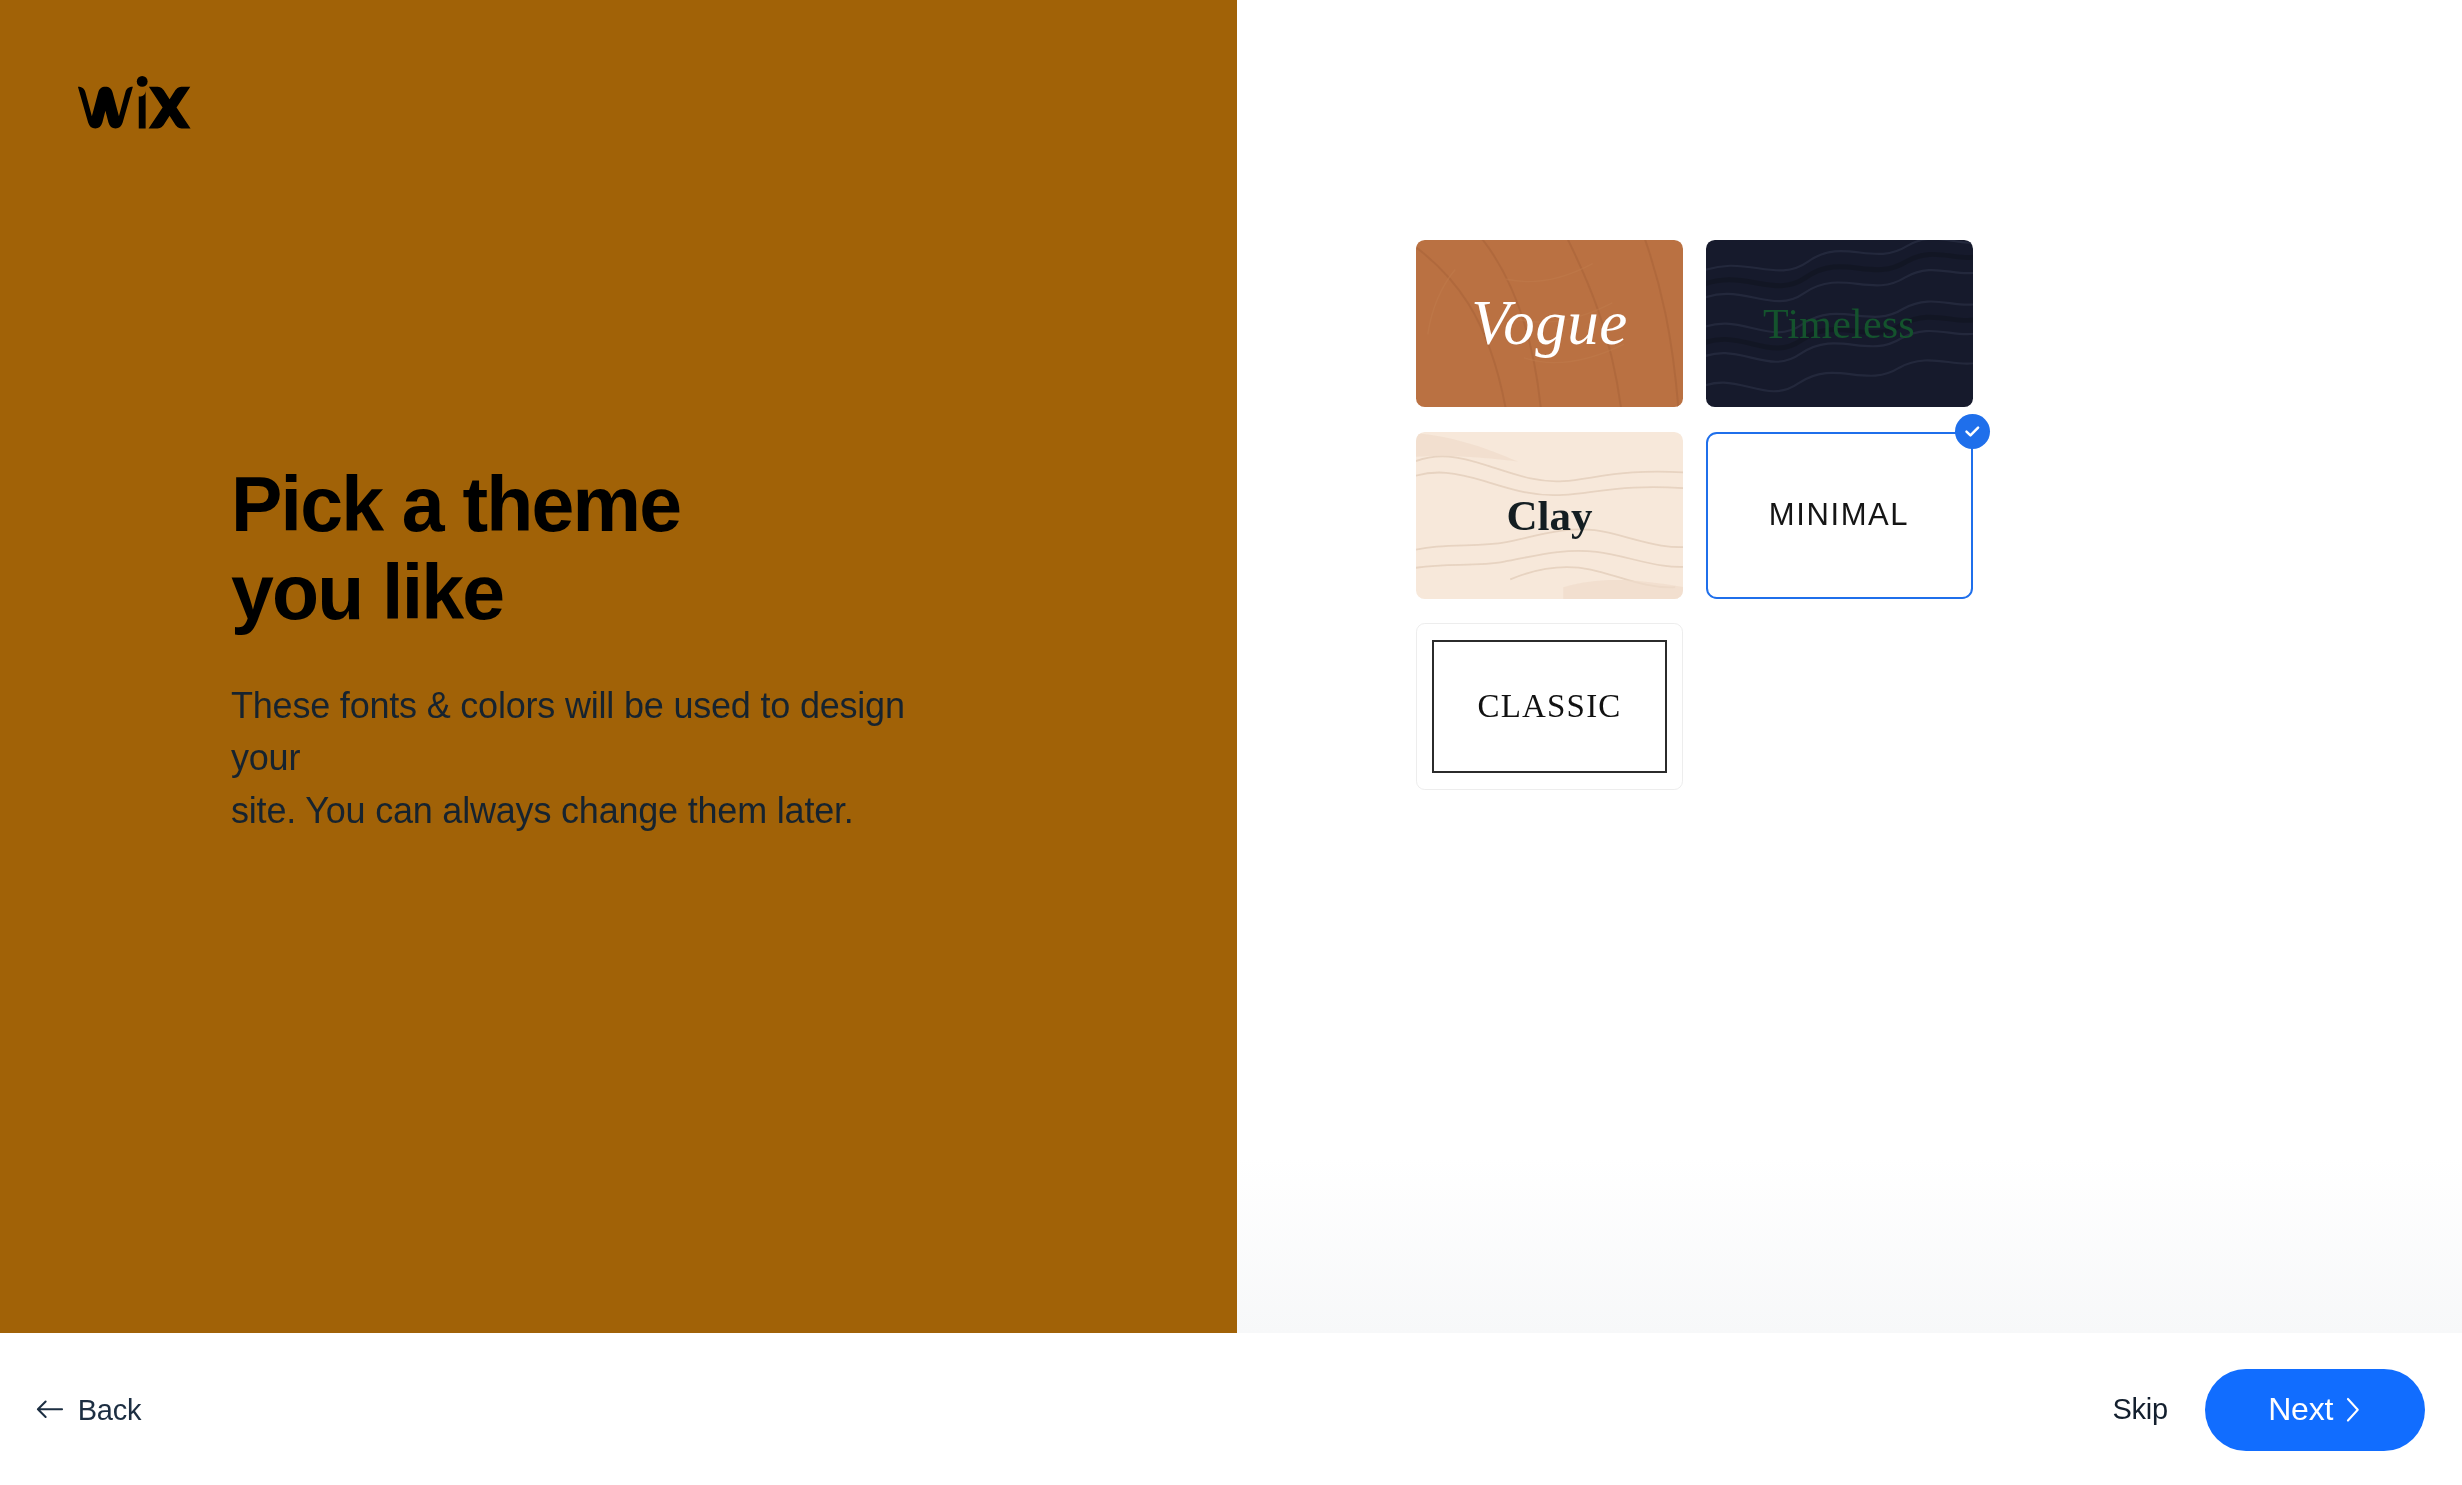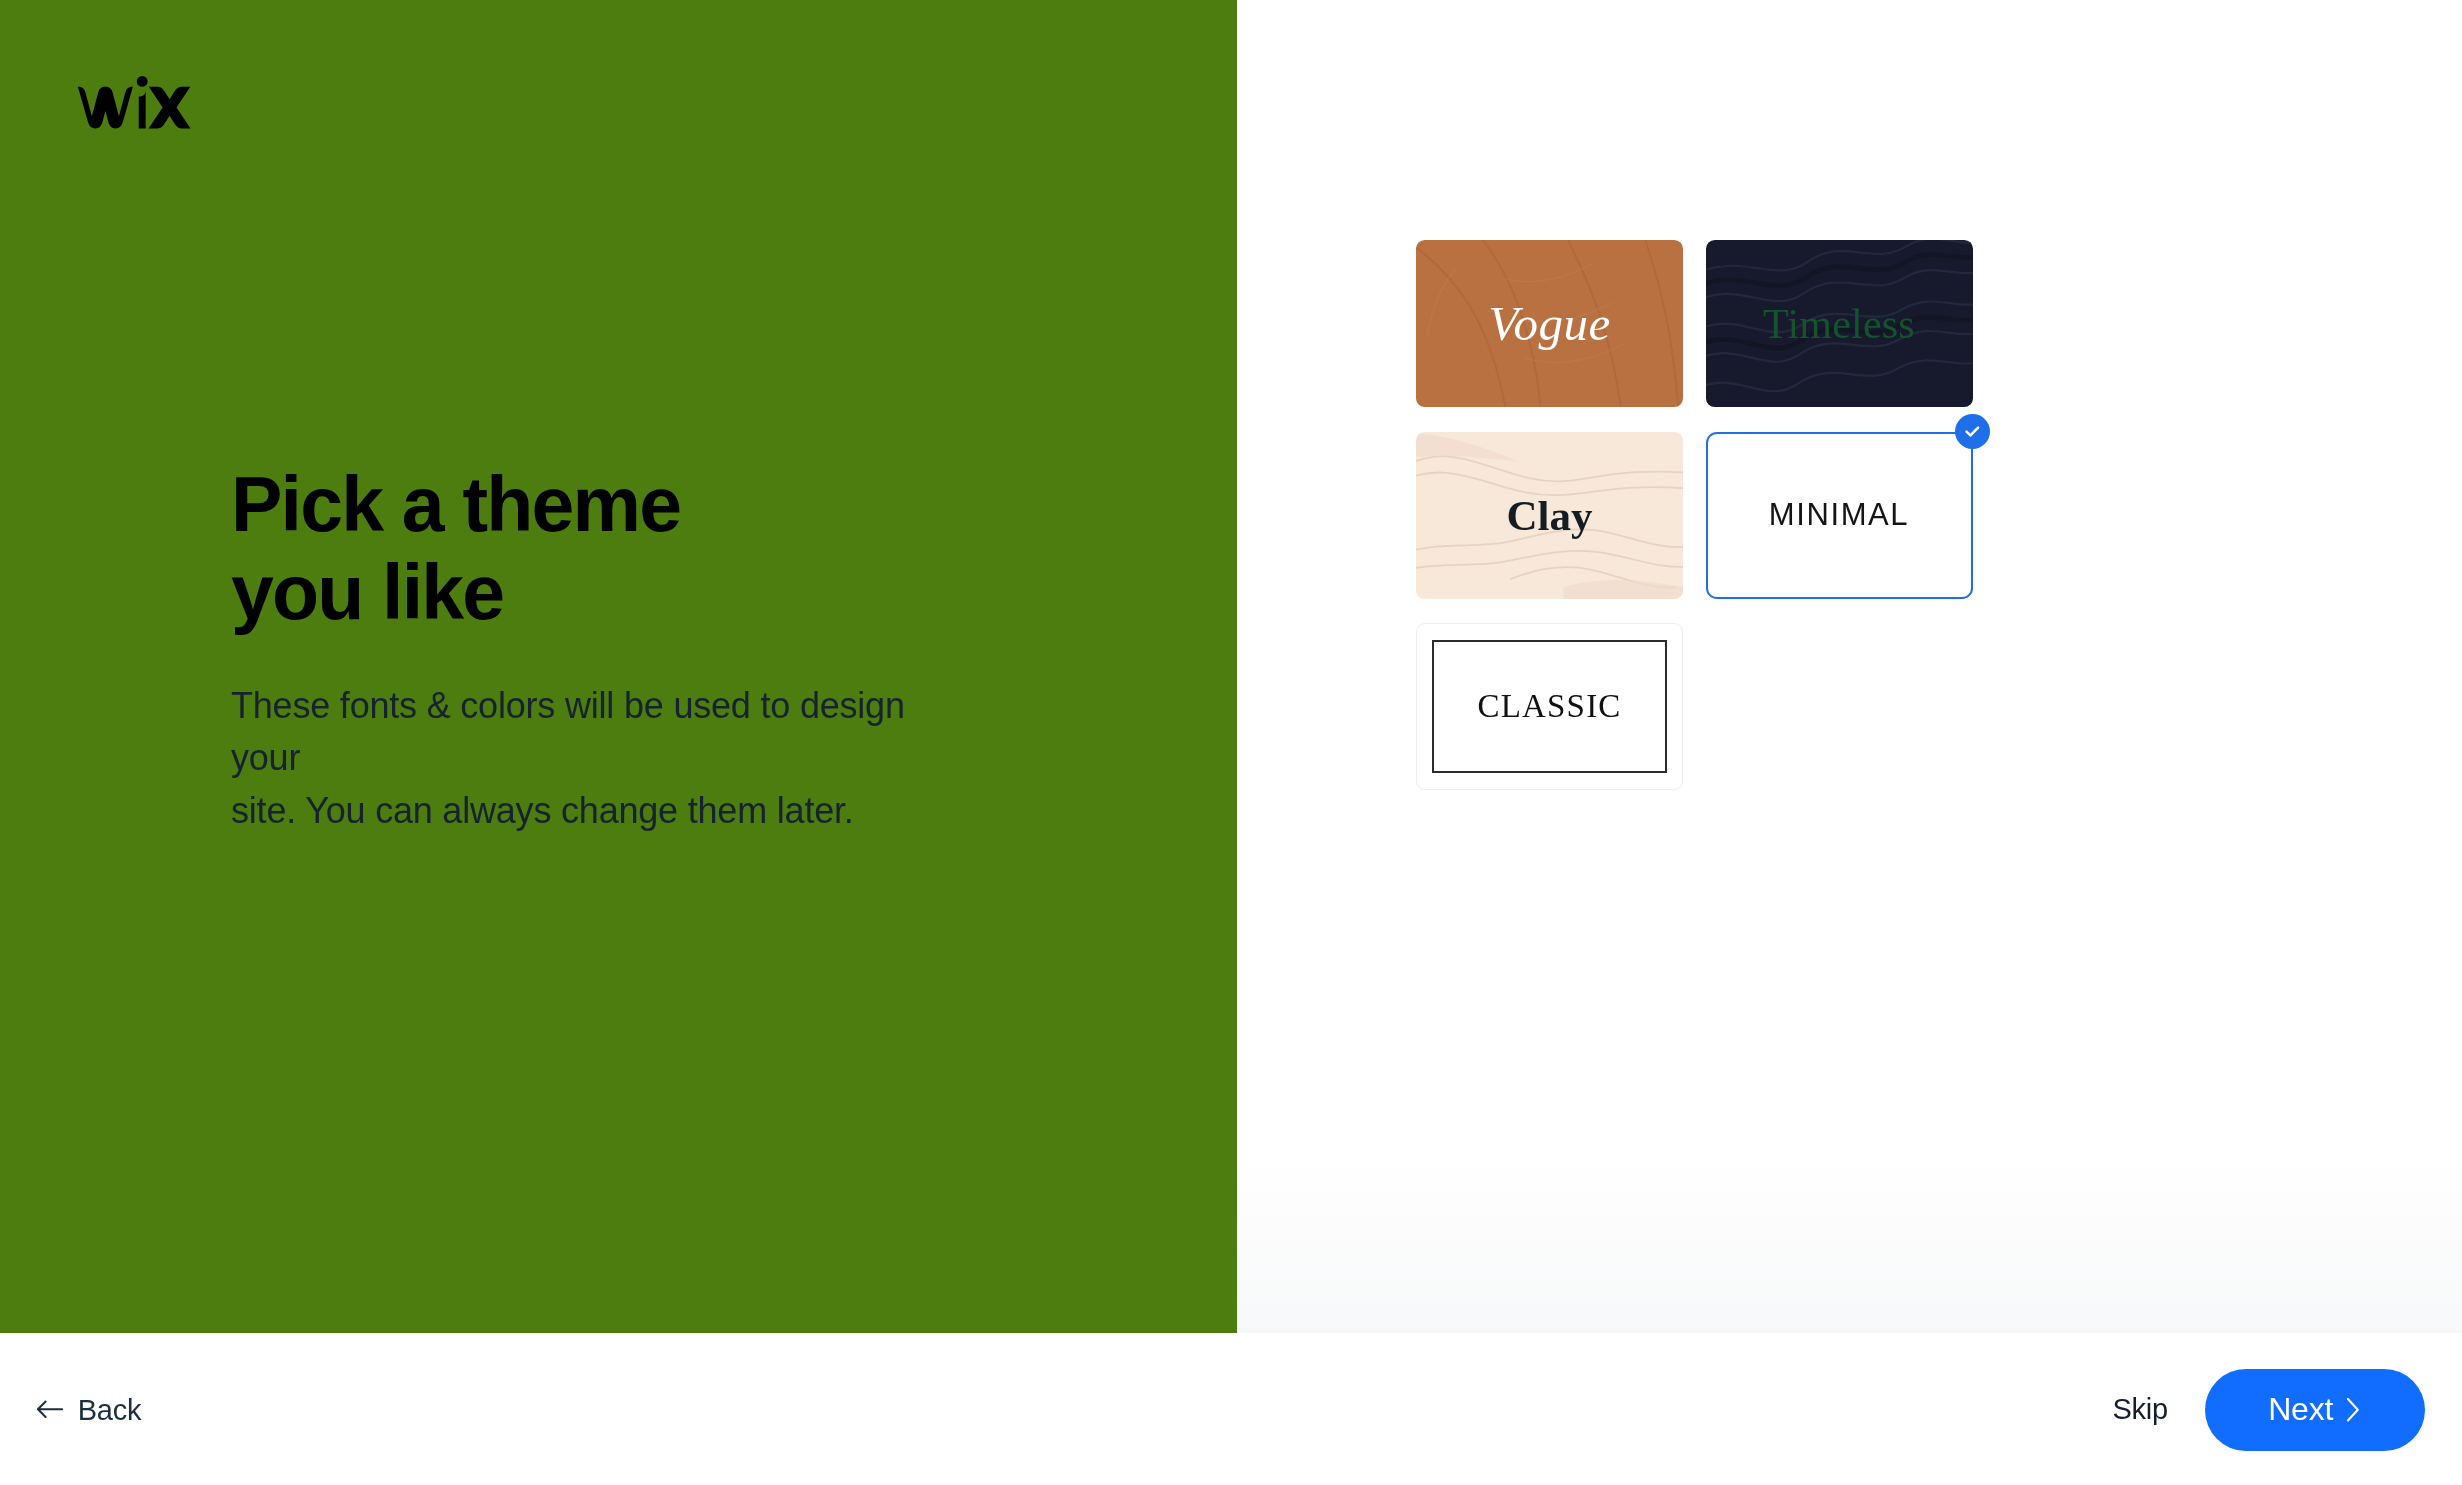--- a/index.html
+++ b/index.html
@@ -17,21 +17,21 @@
     height:1486px;
     background:#ffffff;
   }
 
   
   .left-panel {
     position:absolute;
     left:0; top:0;
     width:1237px;
     height:1333px;
-    background:#4d7c0f;
+    background:#a16207;
   }
 
   .brand-logo {
     position:absolute;
     left:74px; top:71px;
     width:157px; height:61px;
   }
   .brand-logo svg { display:block; width:100%; height:100%; }
 
   .left-copy {
@@ -114,21 +114,21 @@
     z-index:3;
     user-select:none;
     white-space:nowrap;
   }
 
   
   .card-vogue .card-surface { background:#BA7142; }
   .card-vogue .card-label {
     font-family:"Liberation Serif", serif;
     font-style:italic;
-    font-size:49px;
+    font-size:63px;
     font-weight:400;
     color:#ffffff;
     letter-spacing:0.5px;
   }
 
   
   .card-timeless .card-surface { background:#161A2C; }
   .card-timeless .card-label {
     font-family:"Liberation Serif", serif;
     font-size:42px;

